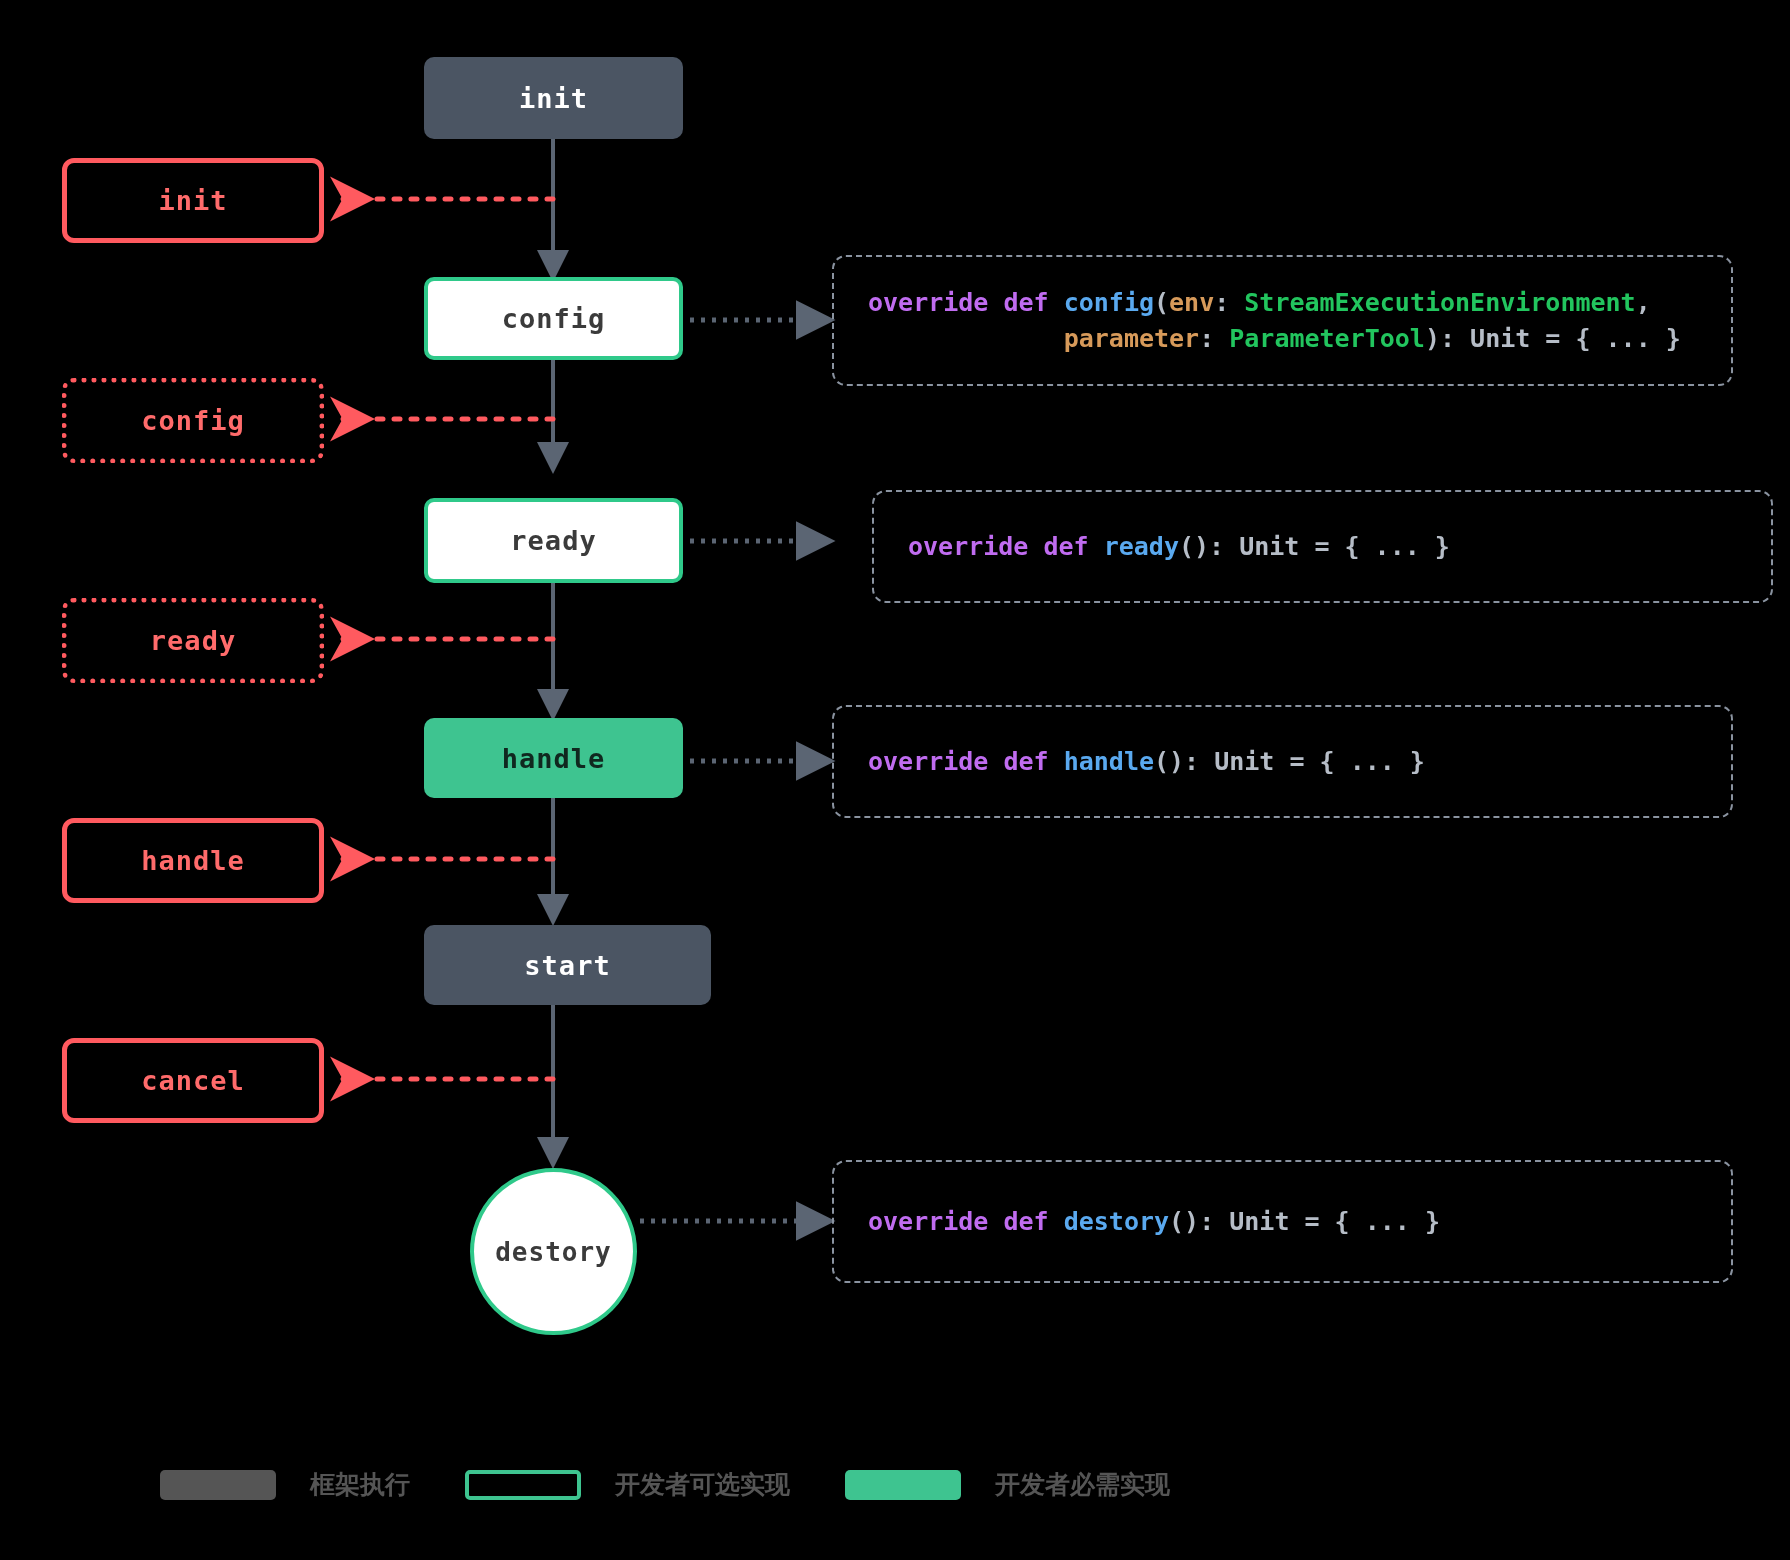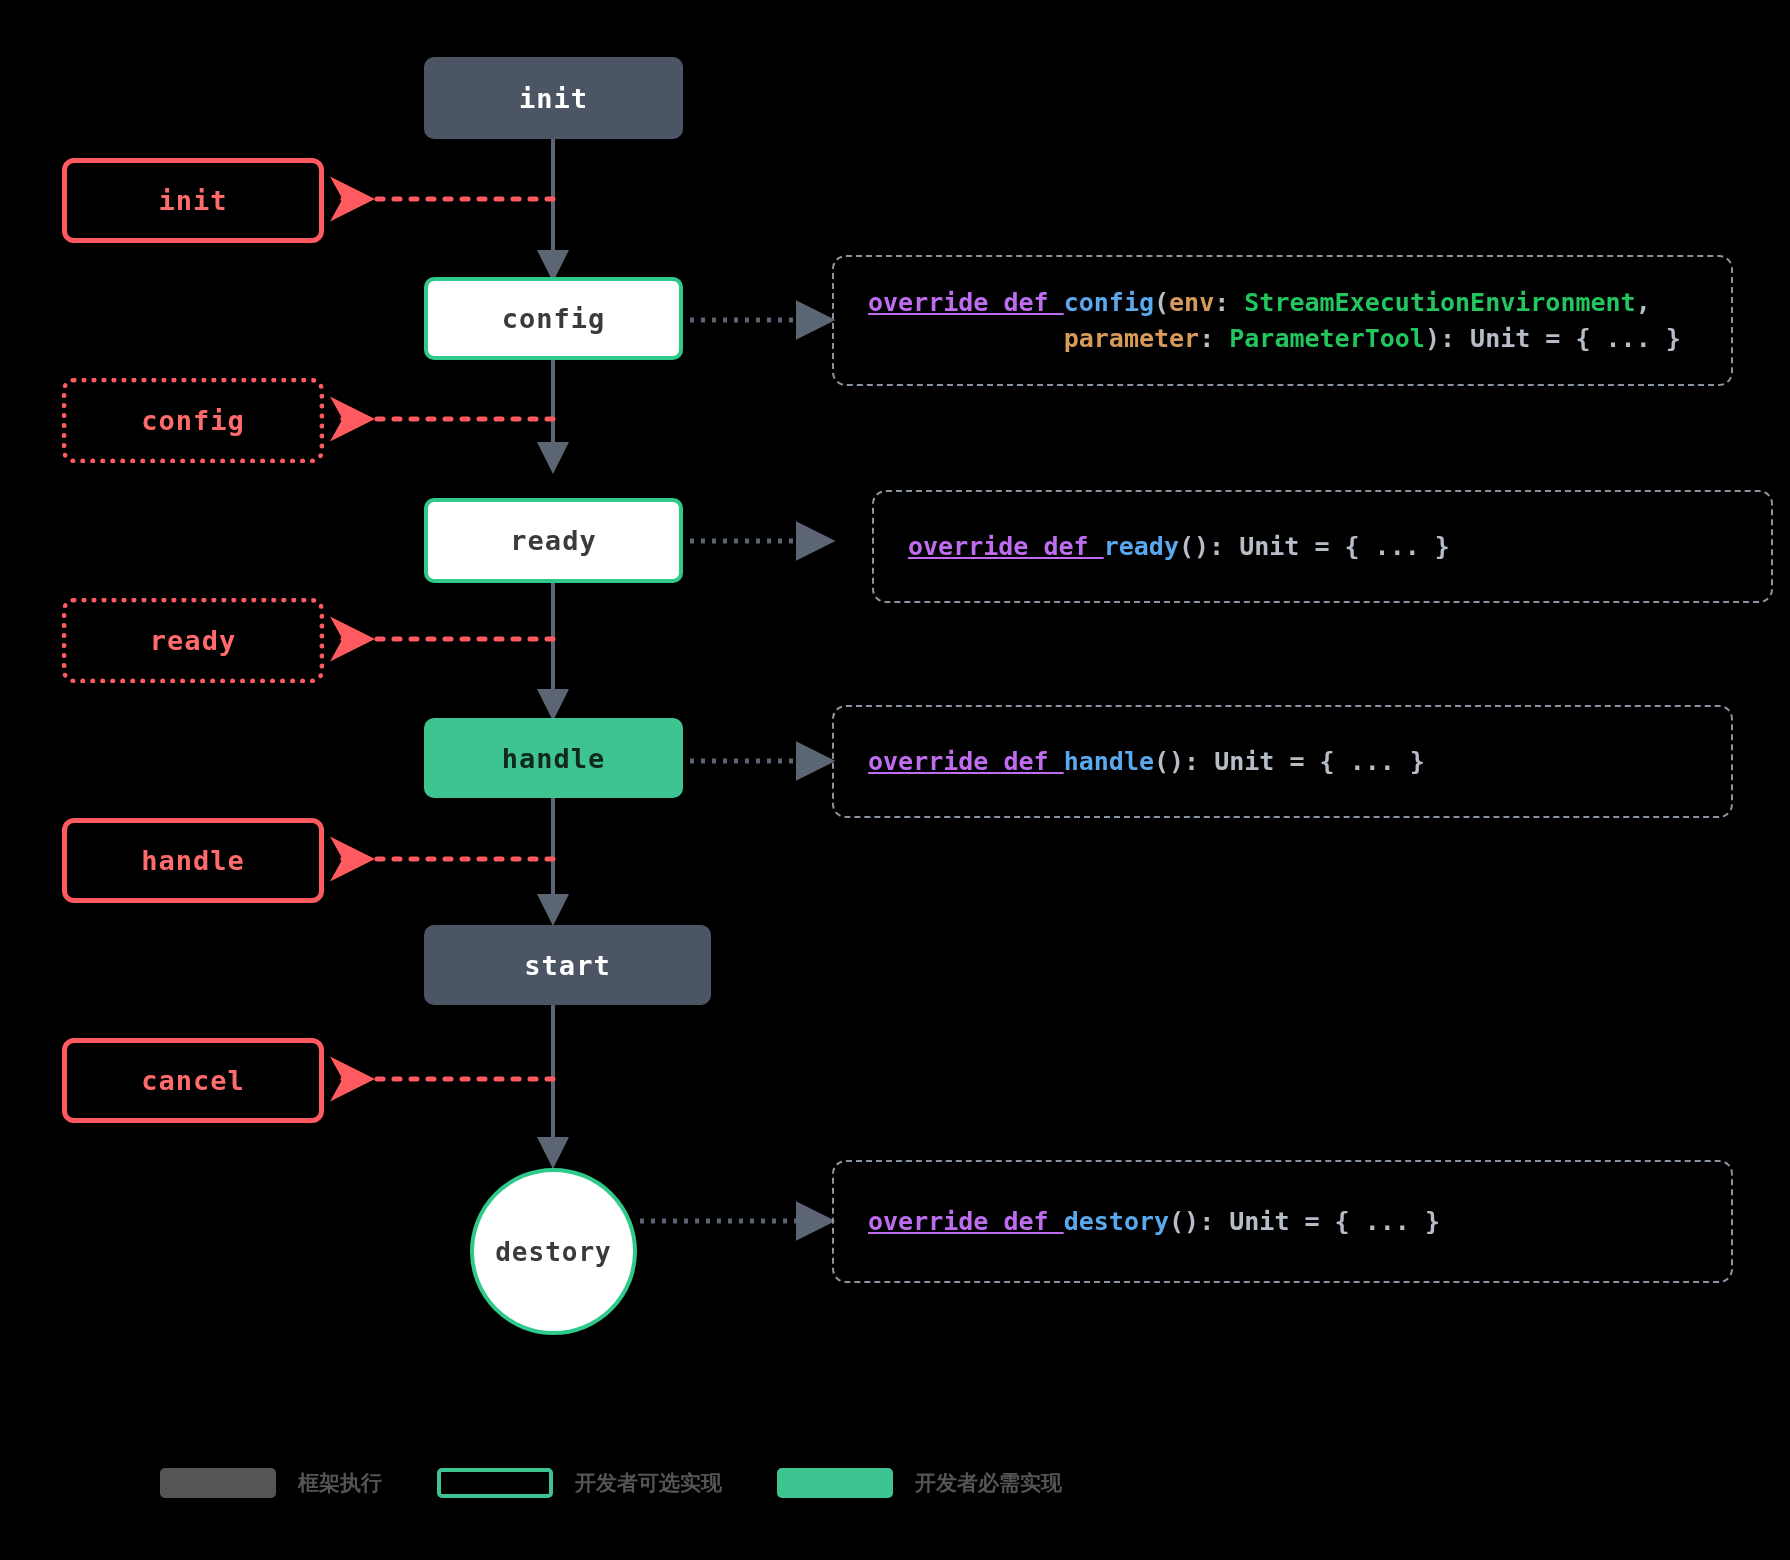--- a/index.html
+++ b/index.html
@@ -94,21 +94,21 @@
     padding-left: 34px;
   }
   .code {
     font-family: "DejaVu Sans Mono", "Liberation Mono", monospace;
     font-weight: bold;
     font-size: 25px;
     line-height: 1.42;
     white-space: pre;
     color: #c9cfd8;
   }
-  .kw   { color: #c06cf0; text-decoration: underline; }
+  .kw   { color: #c06cf0; }
   .fn   { color: #5aa9ef; }
   .pname{ color: #d79a5a; }
   .ptype{ color: #22c55e; }
   .pl   { color: #b6bdc7; }
 
   
   #legend {
     position: absolute;
     left: 160px;
     top: 1468px;
@@ -127,23 +127,24 @@
     border-radius: 5px;
     margin-right: 22px;
   }
   .sw.framework { background: #555555; }
   .sw.optional  { background: transparent; border: 4px solid #3ec490; }
   .sw.required  { background: #3ec490; }
   .legend-label {
     color: #555555;
     font-family: "DejaVu Sans", "Liberation Sans", sans-serif;
     font-weight: bold;
-    font-size: 21px;
+    font-size: 25px;
     margin-right: 55px;
     white-space: nowrap;
+    margin-left: 12px;
   }
 </style>
 </head>
 <body>
 
 <div id="stage">
 
   <svg class="layer" viewBox="0 0 1790 1560">
     <defs>
       <marker id="ah-gray" markerWidth="10" markerHeight="10" refX="6.5" refY="4" orient="auto">

